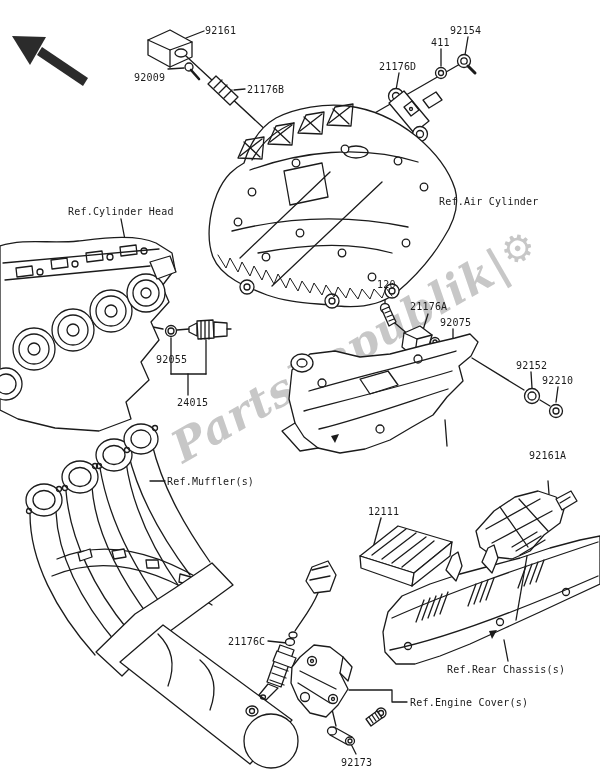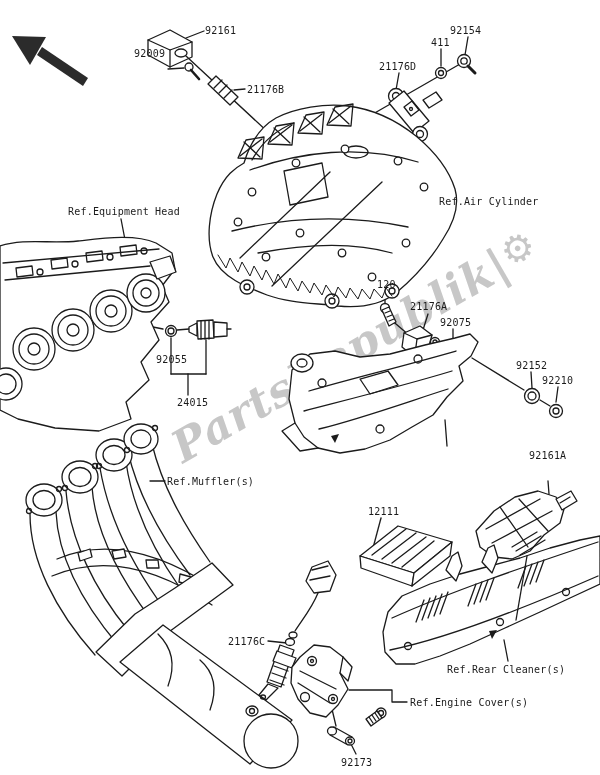--- a/index.html
+++ b/index.html
@@ -366,36 +366,36 @@
           <path d="M375,713 L379,719"></path>
         <polygon points="334,727 352,737 348,745 330,735" fill="#fff"></polygon>
         <ellipse cx="332" cy="731" rx="4.5" ry="4" fill="#fff"></ellipse>
         <ellipse cx="350" cy="741" rx="4.5" ry="4" fill="#fff"></ellipse>
           <circle cx="350" cy="741" r="2"></circle>
       </g>
     </g>
   </svg>
 
   <div class="lbl" style="left:205px;top:25px">92161</div>
-  <div class="lbl" style="left:134px;top:48px">92009</div>
+  <div class="lbl" style="left:134px;top:72px">92009</div>
   <div class="lbl" style="left:247px;top:84px">21176B</div>
   <div class="lbl" style="left:431px;top:37px">411</div>
   <div class="lbl" style="left:450px;top:25px">92154</div>
   <div class="lbl" style="left:379px;top:61px">21176D</div>
   <div class="lbl" style="left:377px;top:279px">120</div>
   <div class="lbl" style="left:410px;top:301px">21176A</div>
   <div class="lbl" style="left:440px;top:317px">92075</div>
   <div class="lbl" style="left:156px;top:354px">92055</div>
   <div class="lbl" style="left:177px;top:397px">24015</div>
   <div class="lbl" style="left:516px;top:360px">92152</div>
   <div class="lbl" style="left:542px;top:375px">92210</div>
   <div class="lbl" style="left:368px;top:506px">12111</div>
   <div class="lbl" style="left:529px;top:450px">92161A</div>
   <div class="lbl" style="left:228px;top:636px">21176C</div>
   <div class="lbl" style="left:341px;top:757px">92173</div>
 
-  <div class="lbl" style="left:68px;top:206px">Ref.Equipment Head</div>
+  <div class="lbl" style="left:68px;top:206px">Ref.Cylinder Head</div>
   <div class="lbl" style="left:439px;top:196px">Ref.Air Cylinder</div>
   <div class="lbl" style="left:167px;top:476px">Ref.Muffler(s)</div>
-  <div class="lbl" style="left:447px;top:664px">Ref.Rear Cleaner(s)</div>
+  <div class="lbl" style="left:447px;top:664px">Ref.Rear Chassis(s)</div>
   <div class="lbl" style="left:410px;top:697px">Ref.Engine Cover(s)</div>
 
 </div>
 
 </body></html>

